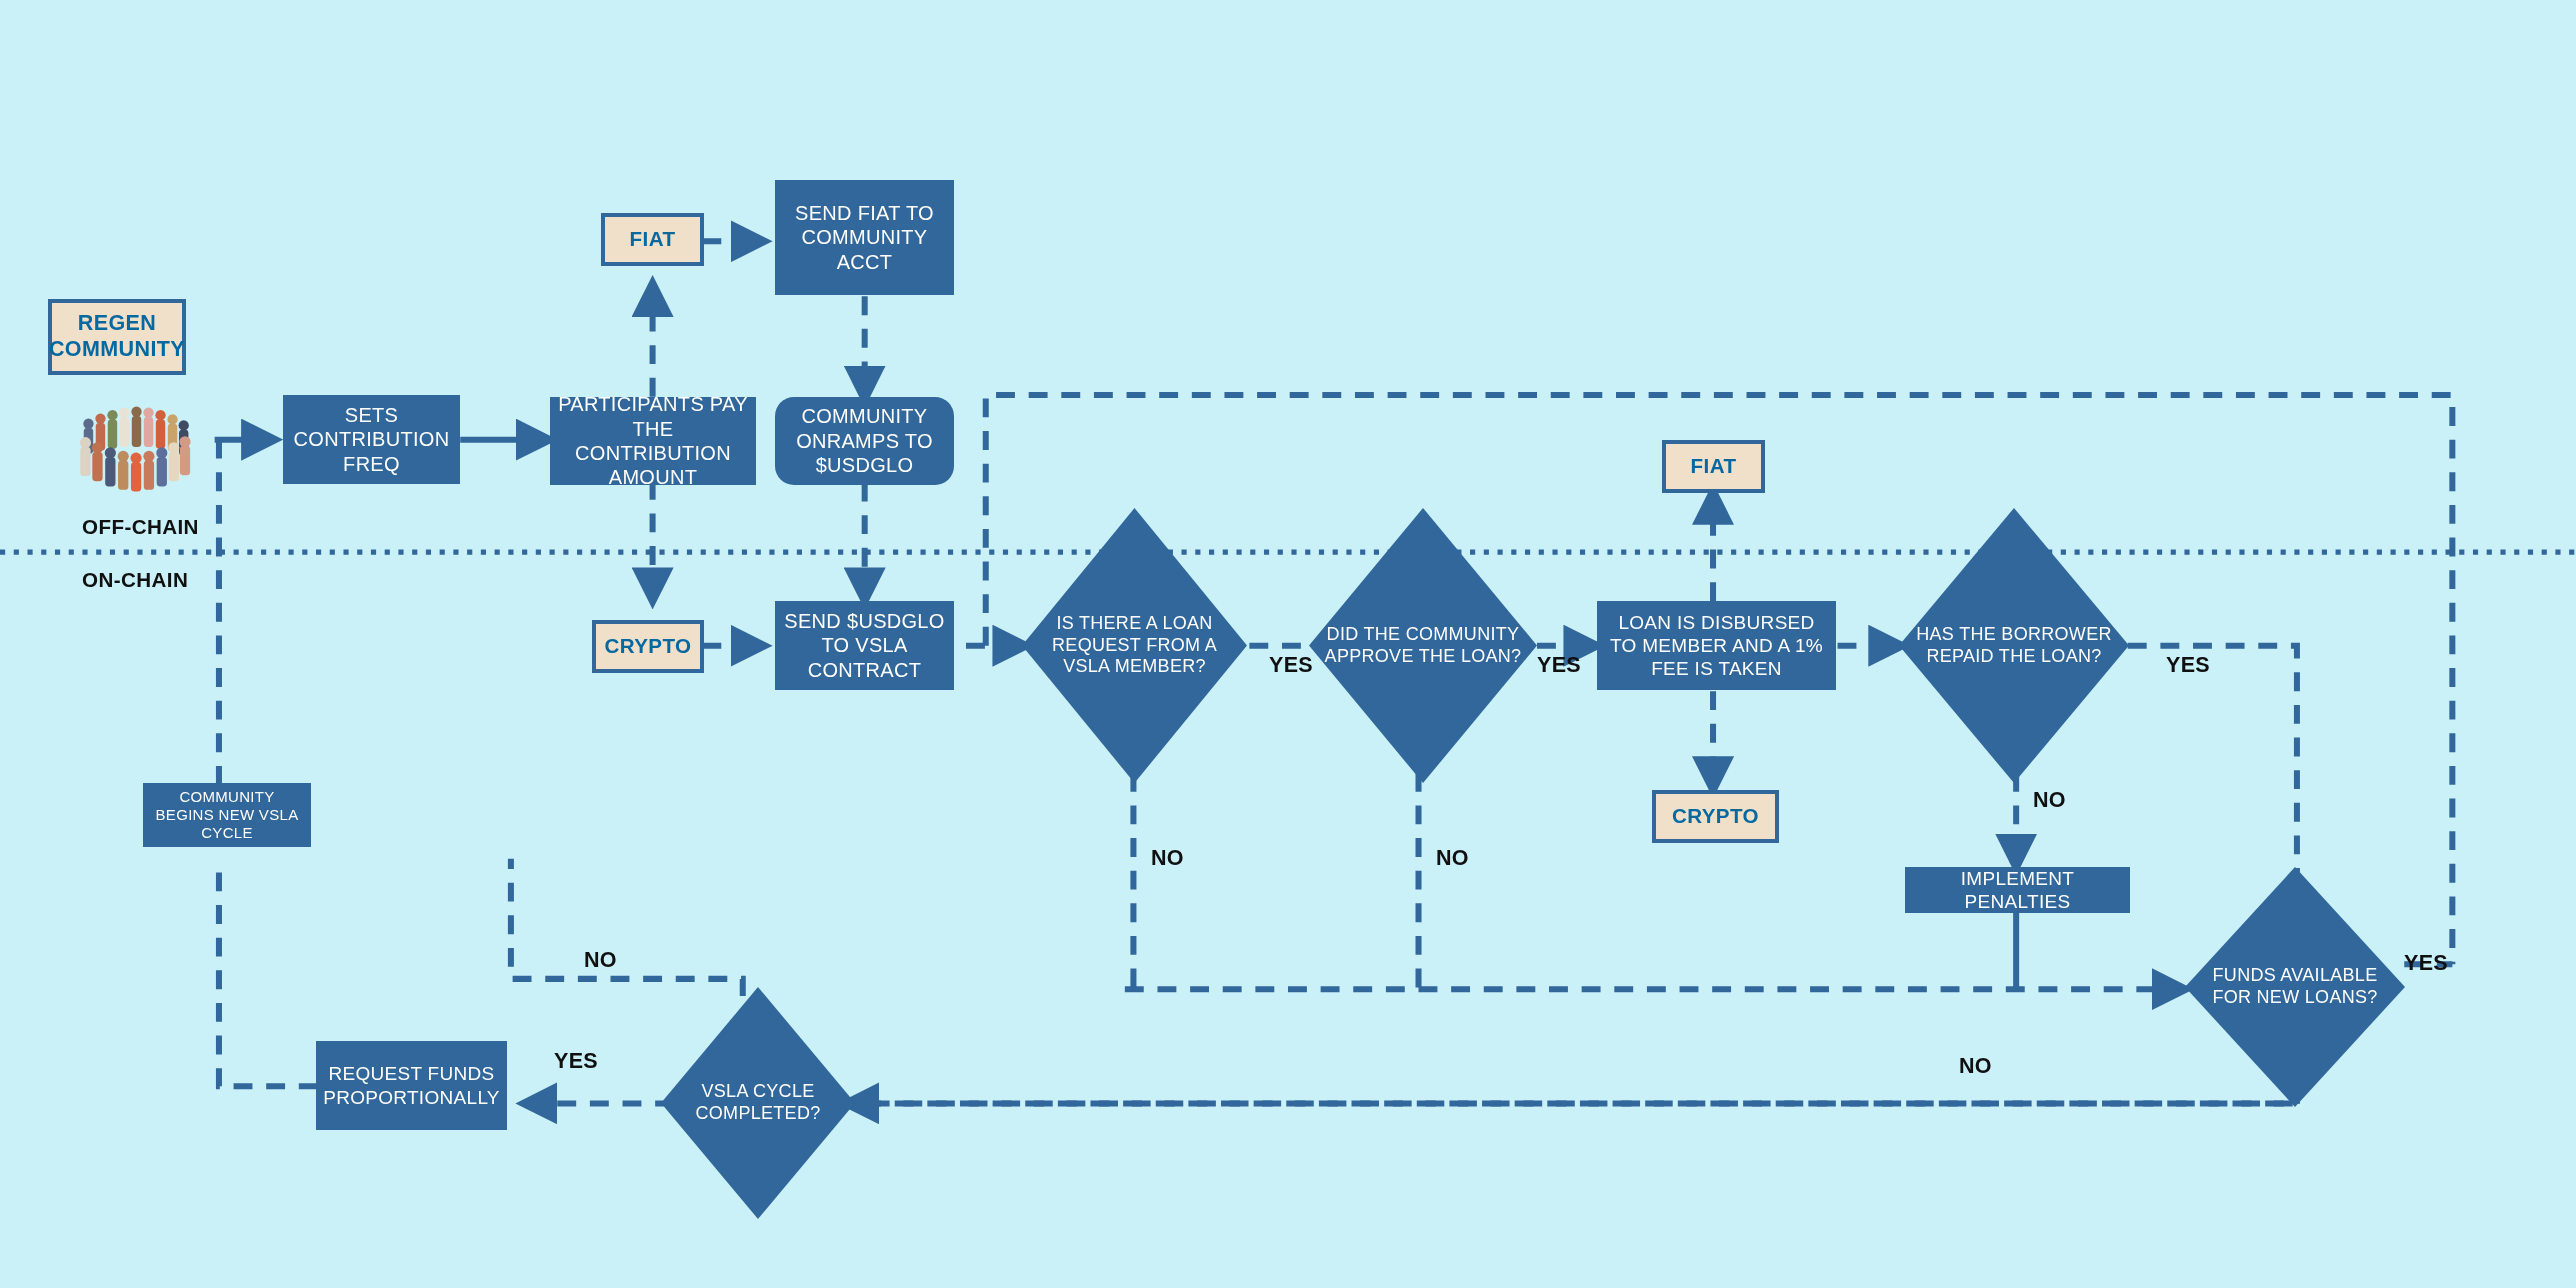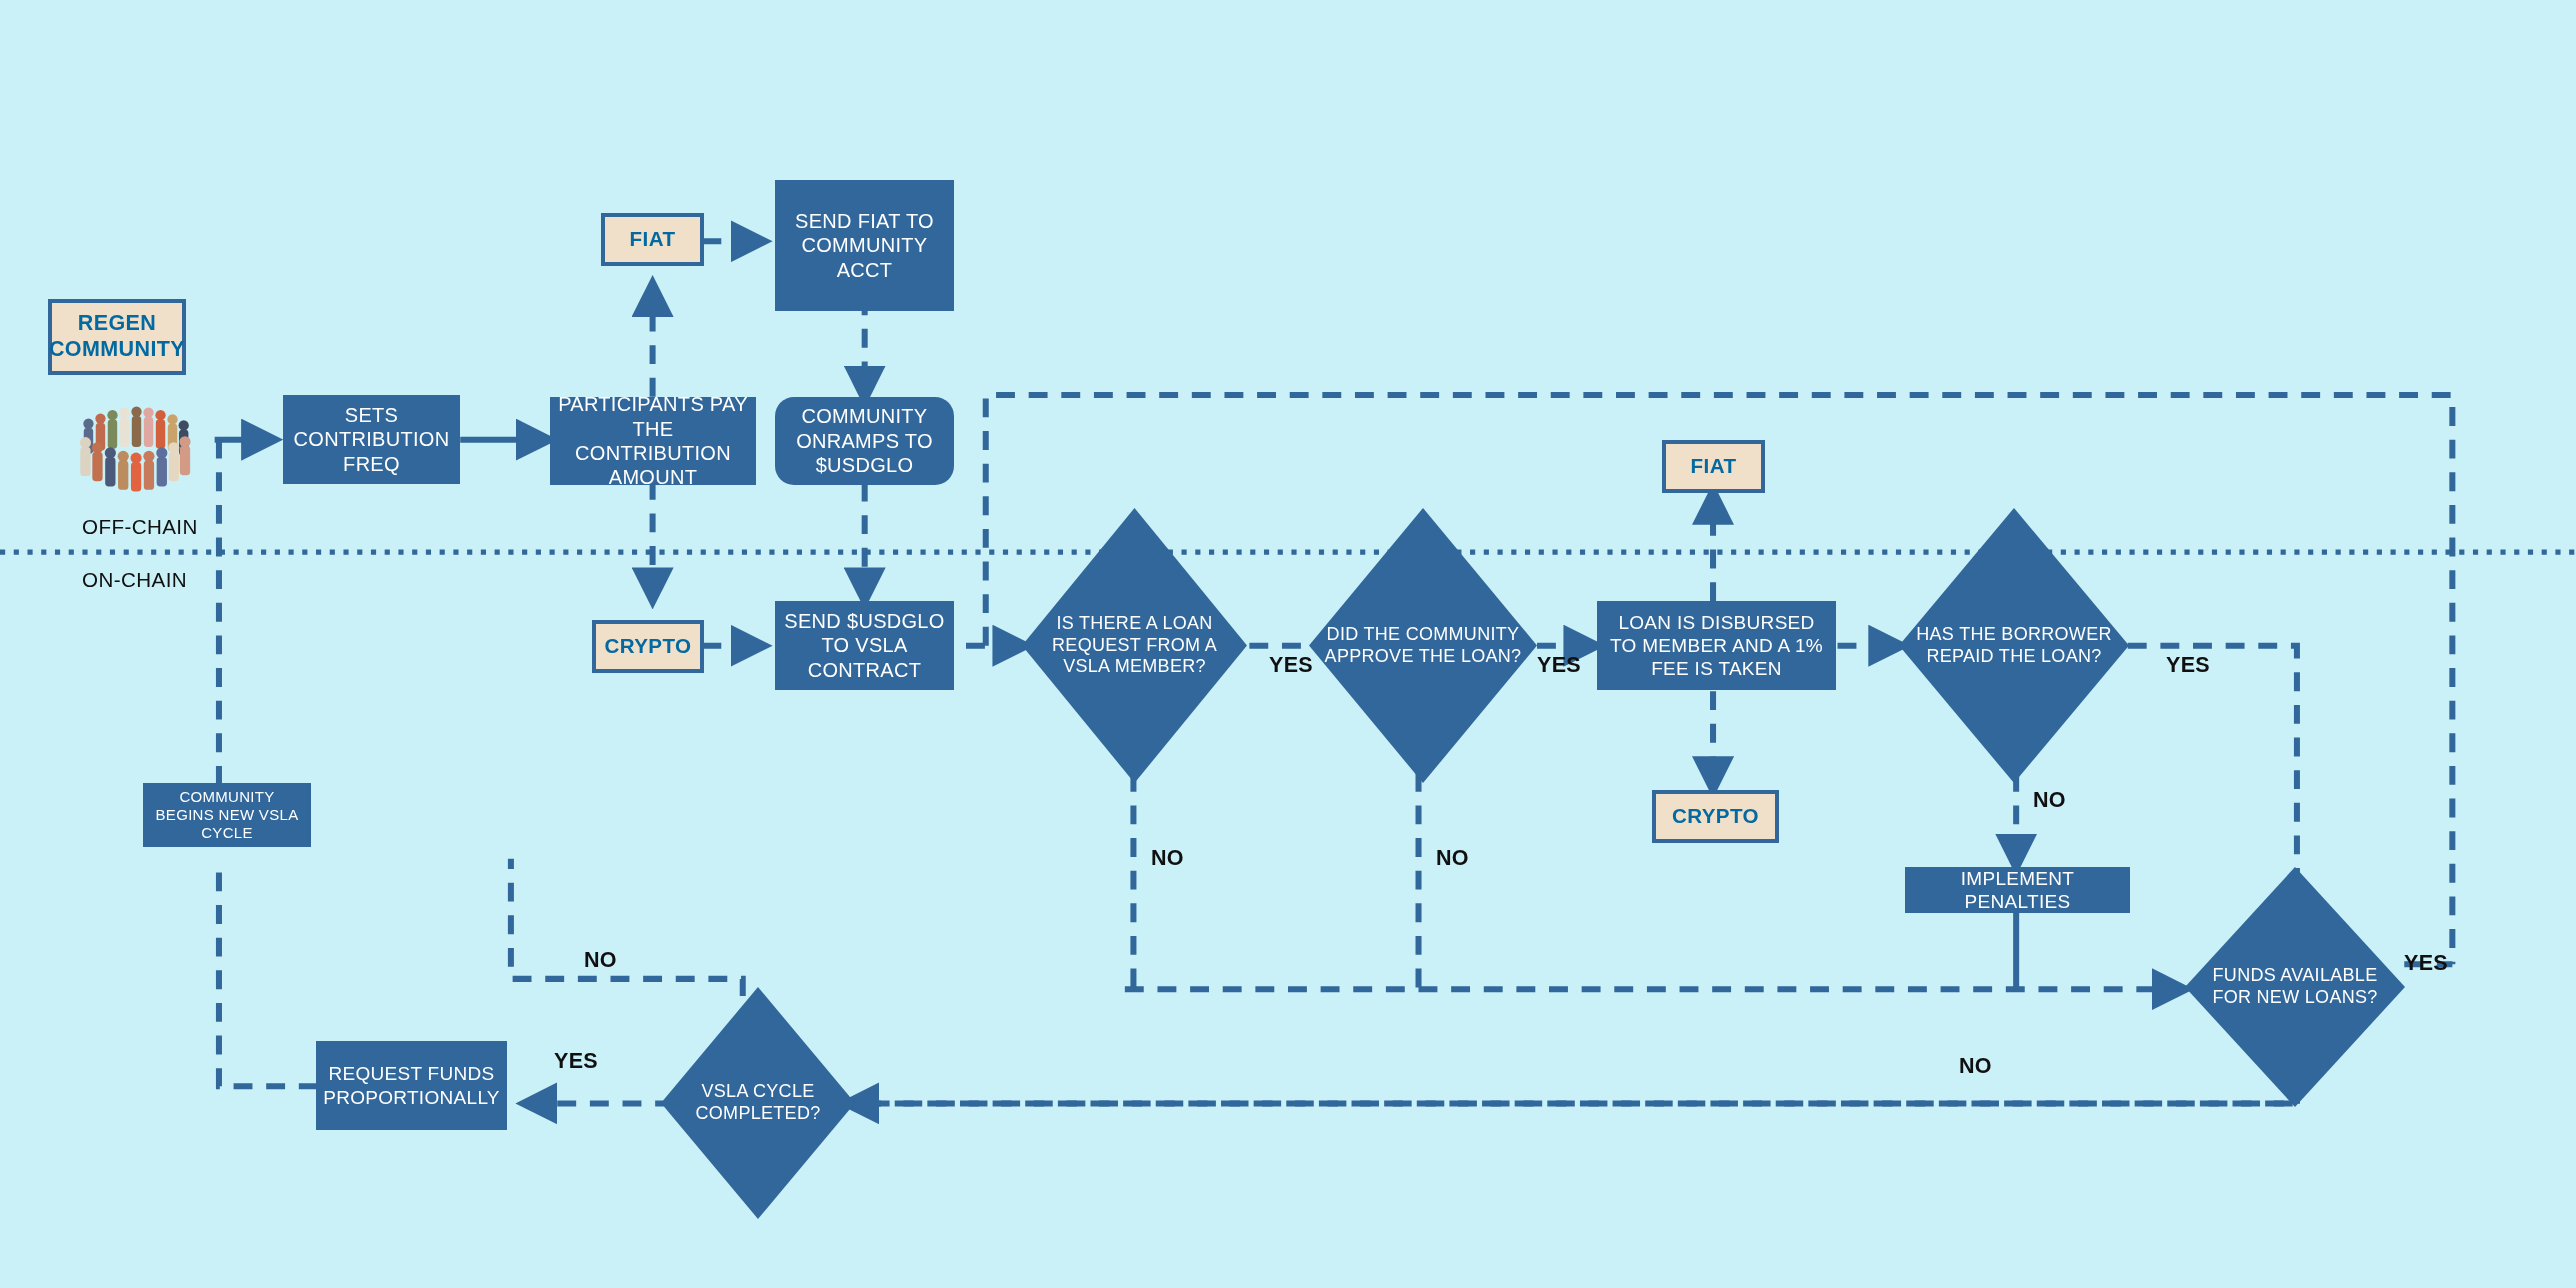--- a/index.html
+++ b/index.html
@@ -29,21 +29,21 @@
     font-weight:700;letter-spacing:0.4px;line-height:1.2;
   }
   
   .diamond{position:absolute;}
   .diamond .shape{position:absolute;inset:0;background:#31679a;
     clip-path:polygon(50% 0,100% 50%,50% 100%,0 50%);}
   .diamond .dtext{position:absolute;inset:0;display:flex;align-items:center;justify-content:center;
     text-align:center;color:#fff;line-height:1.22;letter-spacing:0.3px;padding:0 10.3px;box-sizing:border-box;}
 
   .edgelabel{position:absolute;color:#101010;font-weight:700;letter-spacing:0.3px;white-space:nowrap;}
-  .zonelabel{position:absolute;color:#101010;font-weight:400;letter-spacing:0.4px;white-space:nowrap;}
+  .zonelabel{position:absolute;color:#101010;font-weight:700;letter-spacing:0.4px;white-space:nowrap;}
 
   
   #people{position:absolute;}
   #people svg{display:block;}
 </style>
 </head>
 <body>
 
 <div id="stage">
 
@@ -210,21 +210,21 @@
   </div>
 
   <div class="node proc" style="left:550px;top:397px;width:206px;height:88px;font-size:20px;">
     <span>PARTICIPANTS PAY THE CONTRIBUTION AMOUNT</span>
   </div>
 
   <div class="node tag" style="left:601px;top:213px;width:103px;height:53px;font-size:20.6px;">
     <span>FIAT</span>
   </div>
 
-  <div class="node proc" style="left:775px;top:180px;width:179px;height:131px;font-size:20px;">
+  <div class="node proc" style="left:775px;top:180px;width:179px;height:115px;font-size:20px;">
     <span>SEND FIAT TO COMMUNITY ACCT</span>
   </div>
 
   <div class="node proc" style="left:775px;top:397px;width:179px;height:88px;font-size:20px;border-radius:19px;">
     <span>COMMUNITY ONRAMPS TO $USDGLO</span>
   </div>
 
   <div class="node tag" style="left:592px;top:620px;width:112px;height:53px;font-size:20.6px;">
     <span>CRYPTO</span>
   </div>

